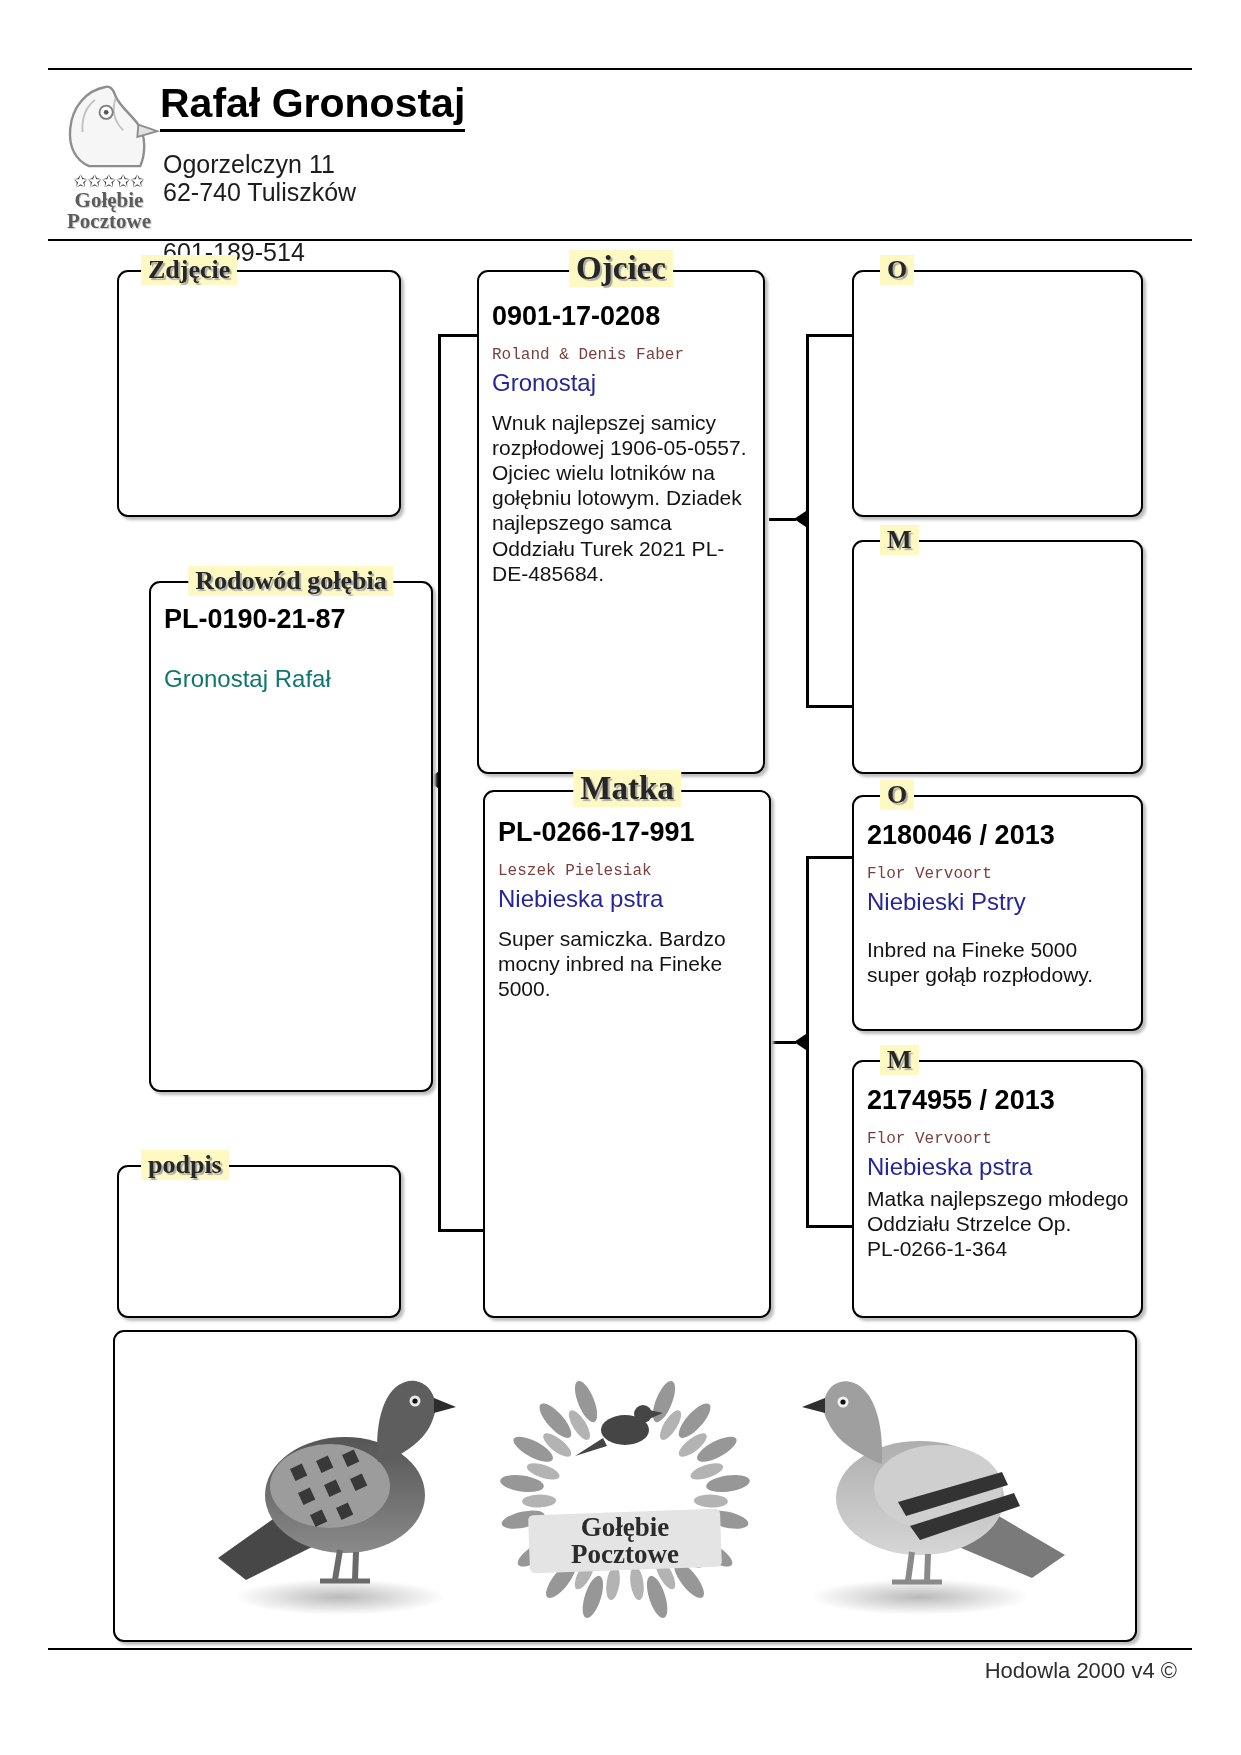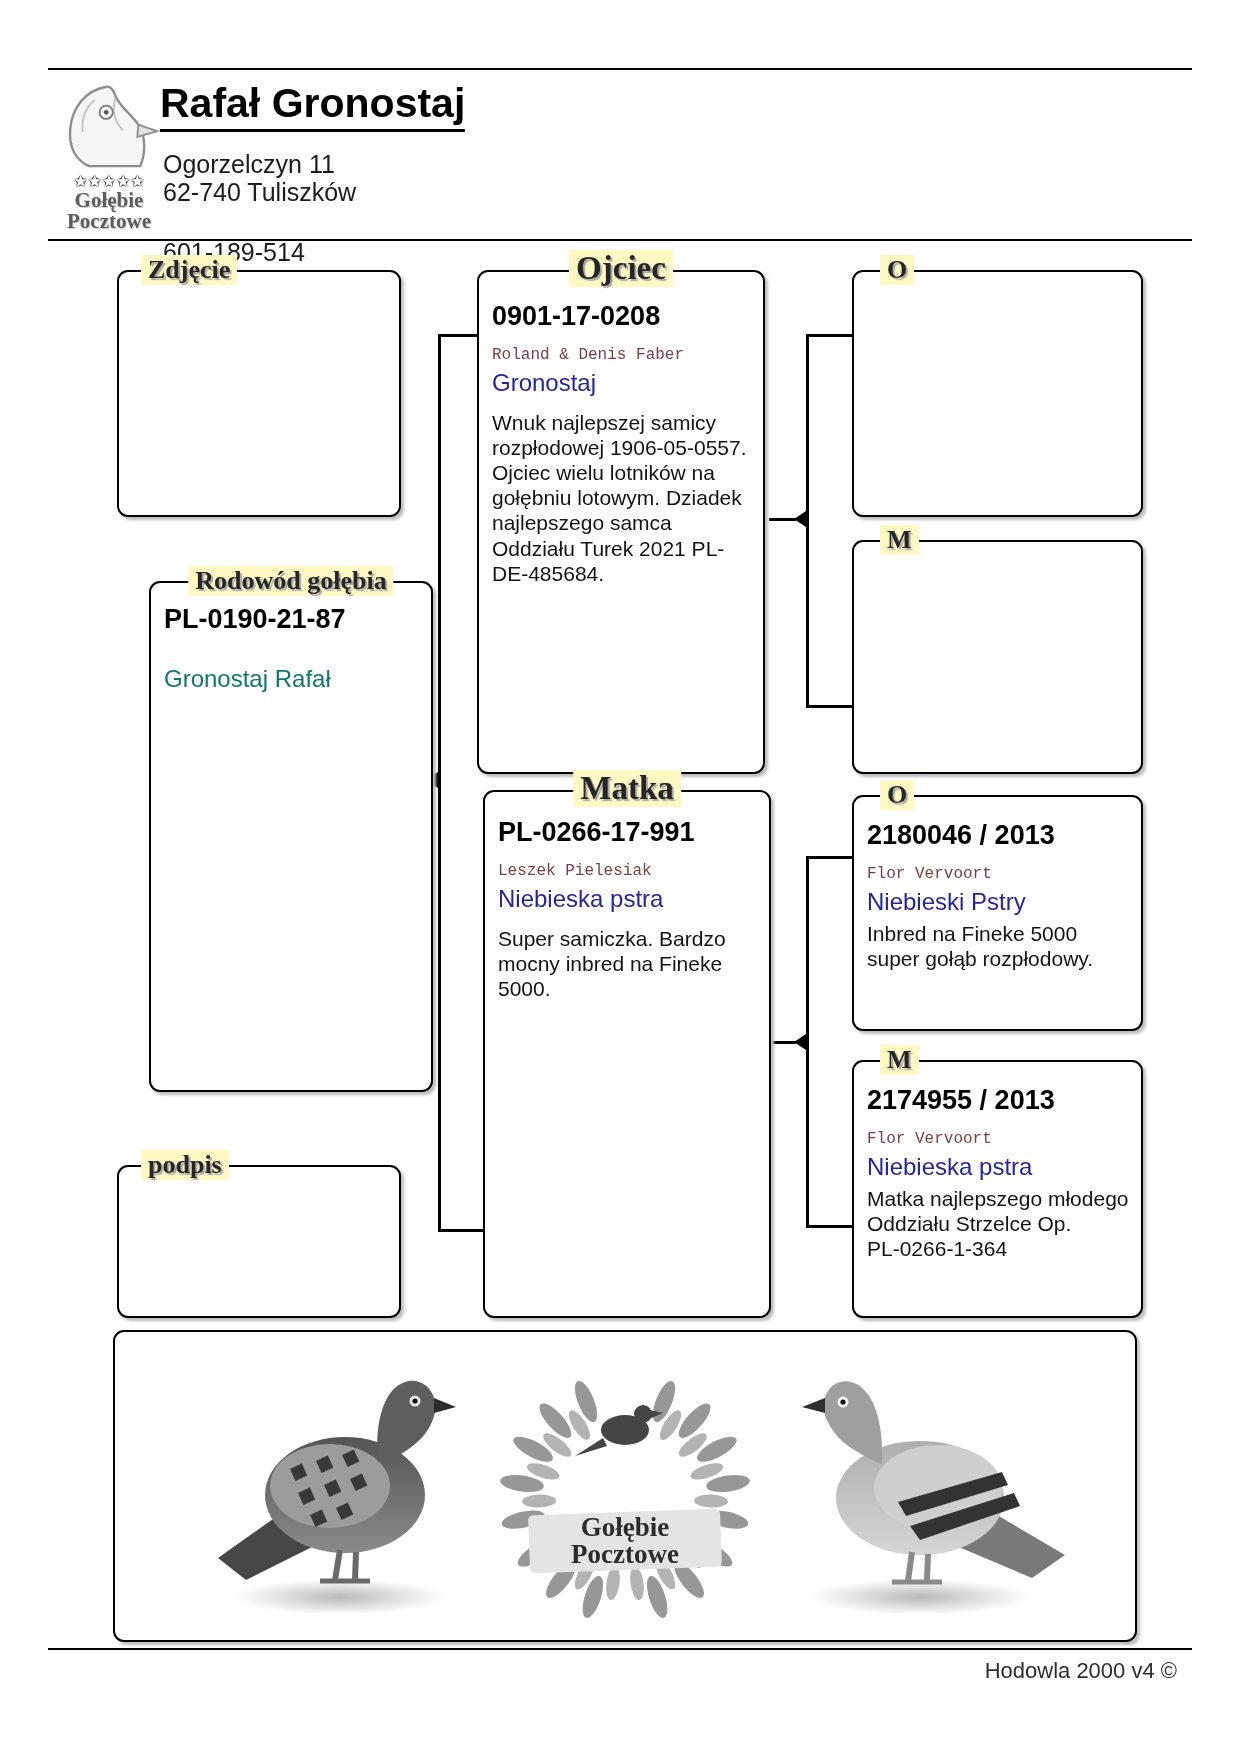--- a/index.html
+++ b/index.html
@@ -124,21 +124,21 @@
   <div class="pbox" style="left:852px;top:540px;width:287px;height:230px;">
     <span class="plabel small left" style="left: 26px; color: rgb(38, 38, 38);">M</span>
   </div>
 
   <div class="pbox" style="left:852px;top:795px;width:287px;height:232px;">
     <span class="plabel small left" style="left: 26px; color: rgb(38, 38, 38);">O</span>
     <div class="pcontent">
       <div class="ring" style="margin-top:22px;">2180046 / 2013</div>
       <div class="breeder breeder-col" style="color: rgb(123, 63, 63);">Flor Vervoort</div>
       <div class="bird-color color-col" style="color: rgb(38, 38, 154);">Niebieski Pstry</div>
-      <div class="desc" style="margin-top:4px;">Inbred na Fineke 5000 super gołąb rozpłodowy.</div>
+      <div class="desc" style="margin-top:20px;">Inbred na Fineke 5000 super gołąb rozpłodowy.</div>
     </div>
   </div>
 
   <div class="pbox" style="left:852px;top:1060px;width:287px;height:254px;">
     <span class="plabel small left" style="left: 26px; color: rgb(38, 38, 38);">M</span>
     <div class="pcontent">
       <div class="ring" style="margin-top:22px;">2174955 / 2013</div>
       <div class="breeder breeder-col" style="color: rgb(123, 63, 63);">Flor Vervoort</div>
       <div class="bird-color color-col" style="color: rgb(38, 38, 154);">Niebieska pstra</div>
       <div class="desc" style="margin-top:4px;">Matka najlepszego młodego Oddziału Strzelce Op.

